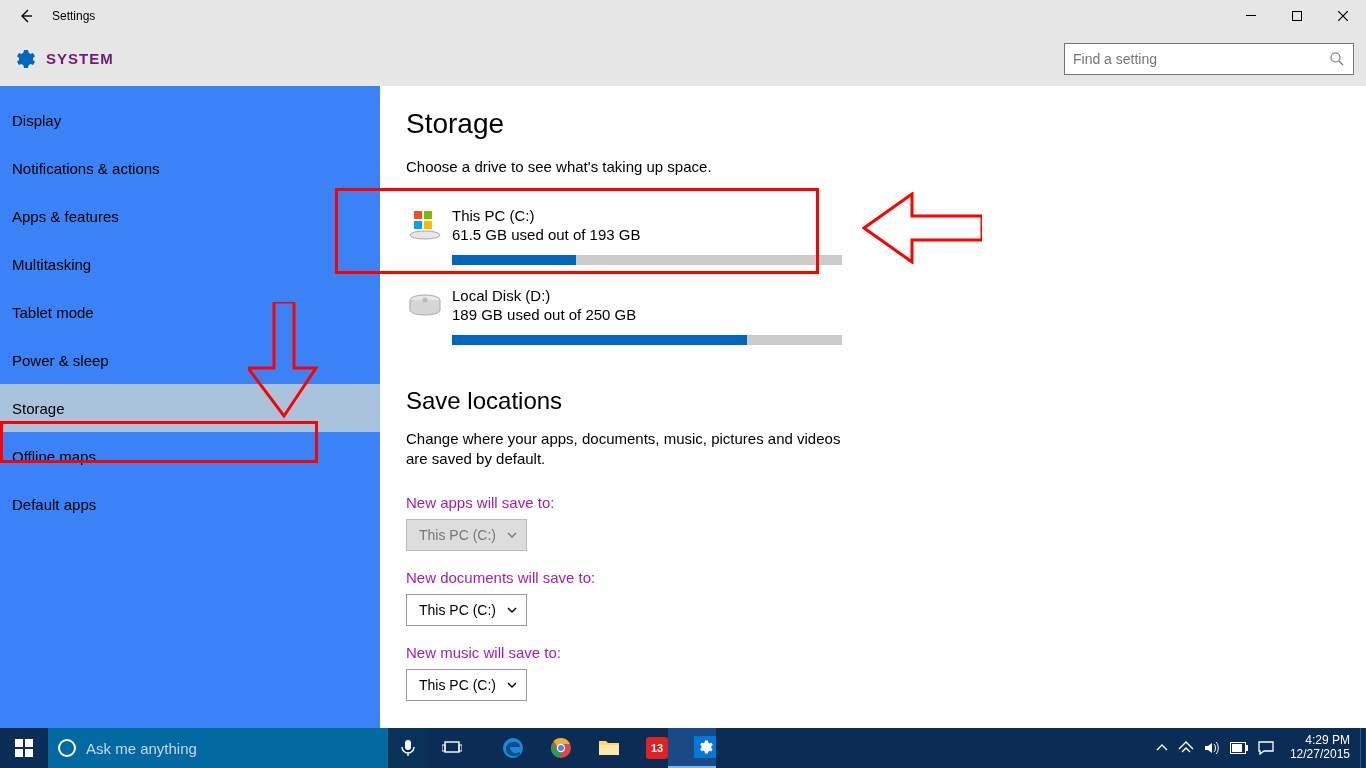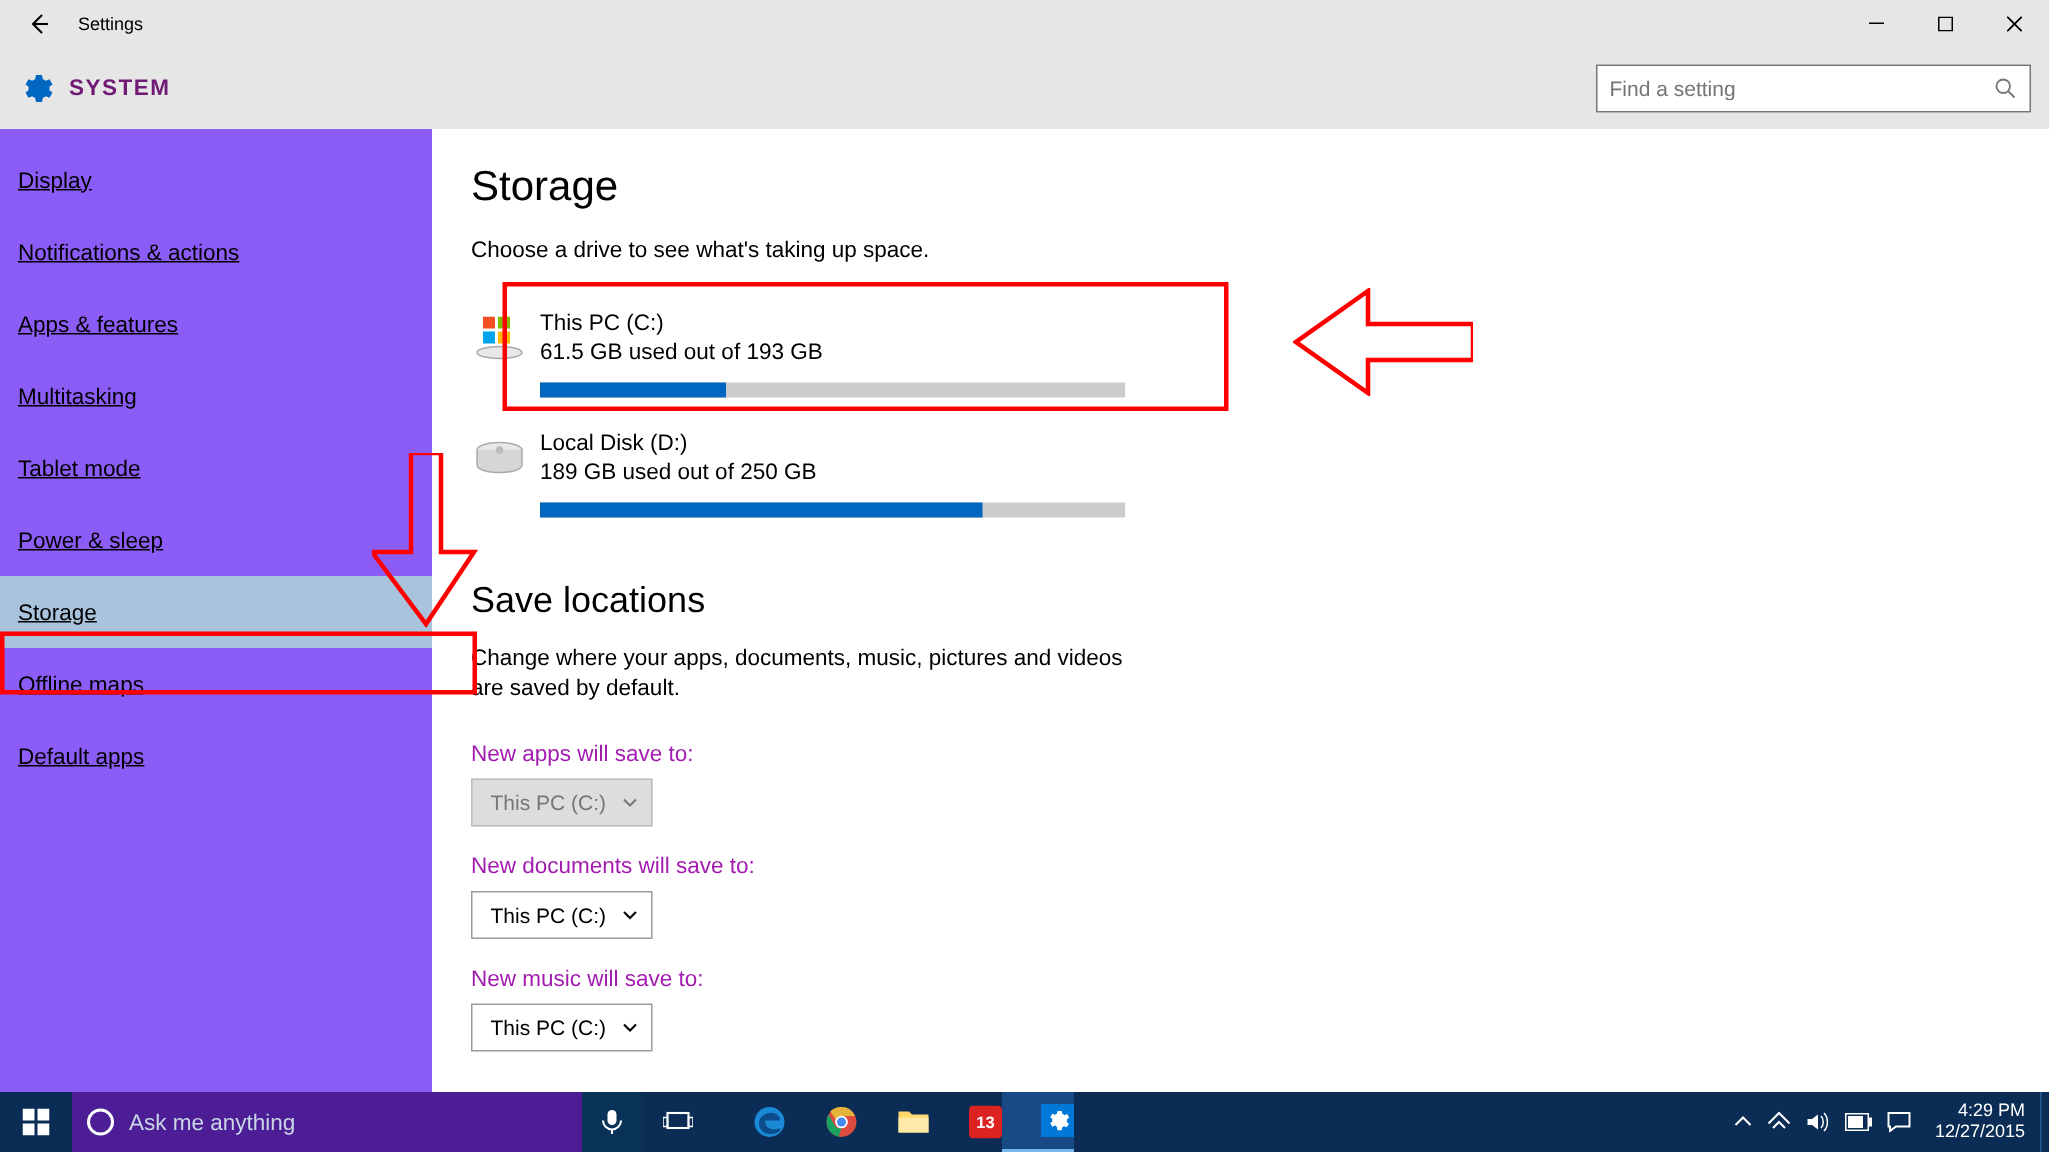--- a/index.html
+++ b/index.html
@@ -15,21 +15,21 @@
 .header { height:54px; background:#e6e6e6; display:flex; align-items:center; padding:0 12px; border-bottom:1px solid #e6e6e6; }
 .header .gear { width:24px; height:24px; margin-right:10px; color:#0050a0; }
 .header .section { font-size:15px; font-weight:600; letter-spacing:1px; color:#701a75; }
 .header .spacer { flex:1; }
 .header .search { width:290px; height:32px; border:1px solid #767676; background:#fff; display:flex; align-items:center; padding:0 8px; }
 .header .search input { flex:1; border:none; outline:none; font-size:14px; color:#767676; background:transparent; }
 .header .search .mag { width:16px; height:16px; color:#767676; }
 
 
 .body { display:flex; height:calc(100% - 32px - 54px - 40px); }
-.sidebar { width:288px; background:#8b5cf6; padding-top:10px; overflow:hidden;text-decoration:underline; }
+.sidebar { width:380px; background:#3b82f6; padding-top:10px; overflow:hidden; }
 .sidebar .item { height:48px; display:flex; align-items:center; padding-left:12px; font-size:15px; color:#000; cursor:pointer; }
 .sidebar .item.selected { background:#a9c3dd; }
 .content { flex:1; background:#fff; padding:22px 0 0 26px; overflow:auto; }
 .content h1 { font-size:28px; font-weight:400; color:#000; margin-bottom:18px; }
 .content h2 { font-size:24px; font-weight:400; color:#000; margin:30px 0 14px; }
 .content .lead { font-size:15px; color:#000; margin-bottom:22px; }
 .content .desc { font-size:15px; color:#000; margin-bottom:24px; max-width:440px; line-height:1.35; }
 
 .drive { width:440px; padding:10px 0 12px 0; cursor:pointer; }
 .drive .row { display:flex; align-items:flex-start; }
@@ -44,21 +44,21 @@
 .combo { display:inline-flex; align-items:center; height:32px; border:1px solid #999; padding:0 8px 0 12px; font-size:14px; color:#000; cursor:pointer; min-width:110px; background:#fff; }
 .combo.disabled { background:#ddd; color:#777; border-color:#bbb; cursor:default; }
 .combo .chev { margin-left:10px; }
 
 
 .callout { position:absolute; border:3px solid #f00; pointer-events:none; }
 
 
 .taskbar { position:fixed; left:0; right:0; bottom:0; height:40px; background:#0b2d55; display:flex; align-items:stretch; color:#fff; }
 .taskbar .btn { width:48px; display:flex; align-items:center; justify-content:center; cursor:pointer; }
-.taskbar .cortana { flex:0 0 340px; display:flex; align-items:center; background:#4c1d95; padding-left:4px; }
+.taskbar .cortana { flex:0 0 340px; display:flex; align-items:center; background:#0369a1; padding-left:4px; }
 .taskbar .cortana .circle { width:18px; height:18px; border:2px solid #fff; border-radius:50%; margin:0 10px 0 6px; }
 .taskbar .cortana .hint { color:#c9d6e6; font-size:15px; }
 .taskbar .mic { width:40px; display:flex; align-items:center; justify-content:center; background:#093259; }
 .taskbar .tray { display:flex; align-items:center; gap:10px; padding:0 6px; font-size:12px; }
 .taskbar .clock { display:flex; flex-direction:column; align-items:flex-end; justify-content:center; padding:0 10px; font-size:12px; line-height:1.15; }
 .taskbar .flex { flex:1; }
 .taskbtn.active { background:#1a4a86; border-bottom:2px solid #76b9ed; }
 .taskbtn { width:48px; display:flex; align-items:center; justify-content:flex-end; cursor:pointer; }
 
 svg { display:block; }

